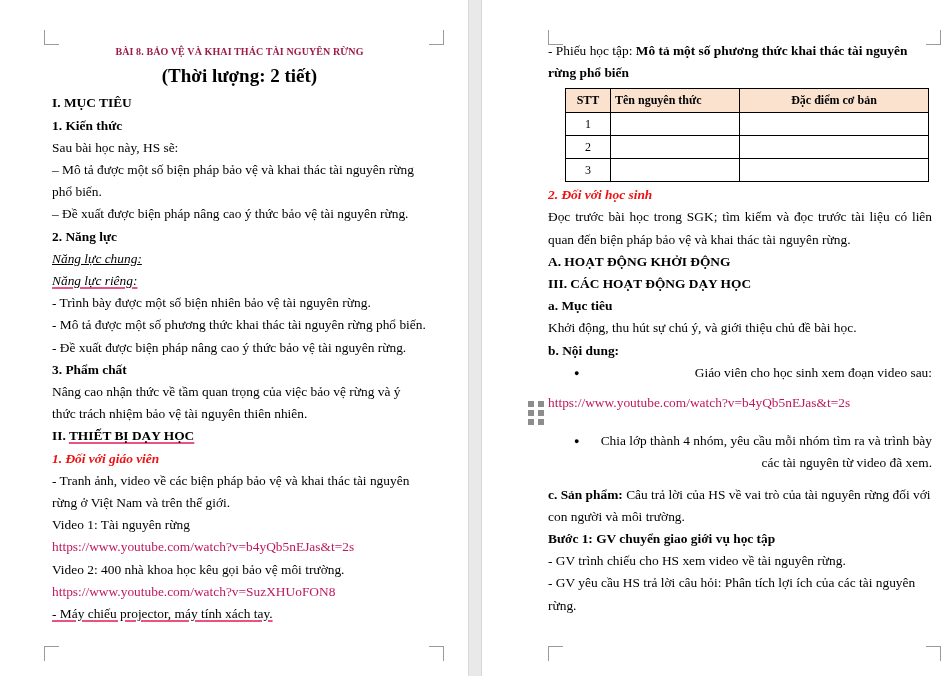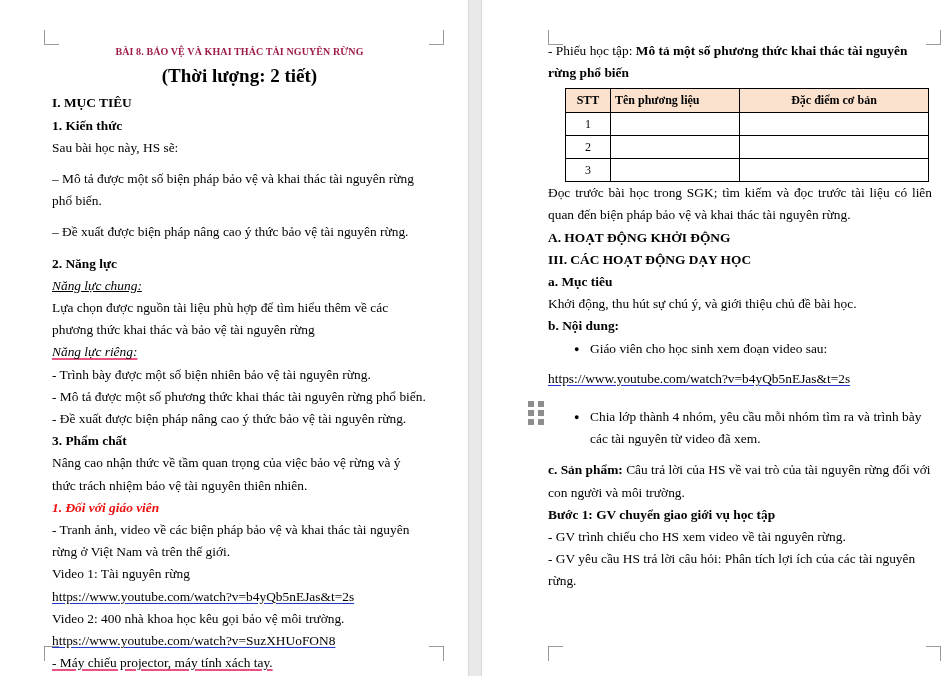--- a/index.html
+++ b/index.html
@@ -108,40 +108,40 @@
     text-underline-offset: 2px;
   }
   .solid-red-ul {
     text-decoration: underline;
     text-decoration-color: #e8537f;
     text-decoration-thickness: 2px;
     text-underline-offset: 2px;
   }
 
   .link {
-    color: #000000;
-    text-decoration: underline;
+    color: #be185d;
     text-decoration-color: #2338c4;
     text-underline-offset: 2px;
     cursor: pointer;
   }
 
-  .spaced { margin-top: 9px; }
+  .spaced { }
   .justify { text-align: justify; text-justify: inter-word; }
 
   
   ul.bullets {
     margin: 0;
     padding-left: 42px;
     list-style: none;
   }
   ul.bullets > li {
     position: relative;
     margin-bottom: 0px;
     padding-left: 0;
+    text-align: right;
   }
   ul.bullets > li::before {
     content: "\25CF";
     position: absolute;
     left: -16px;
     top: -1px;
     font-size: 9px;
     line-height: 24px;
   }
 
@@ -208,34 +208,36 @@
       <p>Sau bài học này, HS sẽ:</p>
 
       <p class="spaced">– Mô tả được một số biện pháp bảo vệ và khai thác tài nguyên rừng phổ biến.</p>
 
       <p class="spaced">– Đề xuất được biện pháp nâng cao ý thức bảo vệ tài nguyên rừng.</p>
 
       <p class="h-bold spaced">2. Năng lực</p>
 
       <p class="h-italic">Năng lực chung:</p>
 
-      <p>Lựa chọn được nguồn tài liệu phù hợp để tìm hiểu thêm về các phương thức khai thác và bảo vệ tài nguyên rừng</p>
 
       <p>
         <span class="h-italic wavy">Năng lực riêng:</span>
       </p>
 
       <p>- Trình bày được một số biện nhiên bảo vệ tài nguyên rừng.</p>
       <p>- Mô tả được một số phương thức khai thác tài nguyên rừng phổ biến.</p>
       <p>- Đề xuất được biện pháp nâng cao ý thức bảo vệ tài nguyên rừng.</p>
 
       <p class="h-bold">3. Phẩm chất</p>
 
       <p>Nâng cao nhận thức về tầm quan trọng của việc bảo vệ rừng và ý thức trách nhiệm bảo vệ tài nguyên thiên nhiên.</p>
 
+      <p class="h-bold">
+        <span>II. </span><span class="solid-red-ul">THIẾT BỊ DẠY HỌC</span>
+      </p>
 
       <p class="red-ital-b">1.    Đối với giáo viên</p>
 
       <p>- Tranh ảnh, video về các biện pháp bảo vệ và khai thác tài nguyên rừng ở Việt Nam và trên thế giới.</p>
 
       <p>Video 1: Tài nguyên rừng</p>
 
       <p>
         <span class="link">https://www.youtube.com/watch?v=b4yQb5nEJas&amp;t=2s</span>
       </p>
@@ -273,21 +275,21 @@
   <div class="right-body">
 
     <p>
       <span>- Phiếu học tập: </span><span class="h-bold">Mô tả một số phương thức khai  thác tài nguyên rừng phổ biến</span>
     </p>
 
     <table class="ws-table">
       <thead>
         <tr>
           <th class="col-stt">STT</th>
-          <th class="col-name">Tên phương liệu</th>
+          <th class="col-name">Tên nguyên thức</th>
           <th class="col-desc">Đặc điểm cơ bản</th>
         </tr>
       </thead>
       <tbody>
         <tr>
           <td class="cell-stt">1</td>
           <td></td>
           <td></td>
         </tr>
         <tr>
@@ -296,20 +298,21 @@
           <td></td>
         </tr>
         <tr>
           <td class="cell-stt">3</td>
           <td></td>
           <td></td>
         </tr>
       </tbody>
     </table>
 
+    <p class="red-ital-b" style="margin-top:2px;">2.  Đối với học sinh</p>
 
     <p class="justify">Đọc trước bài học trong SGK; tìm kiếm và đọc trước tài liệu có liên quan đến biện pháp bảo vệ và khai thác tài nguyên rừng.</p>
 
     <p class="h-bold">A. HOẠT ĐỘNG KHỞI ĐỘNG</p>
 
     <p class="h-bold">III. CÁC HOẠT ĐỘNG DẠY HỌC</p>
 
     <p class="h-bold">a. Mục tiêu</p>
 
     <p>Khởi động, thu hút sự chú ý, và giới thiệu chủ đề bài học.</p>

